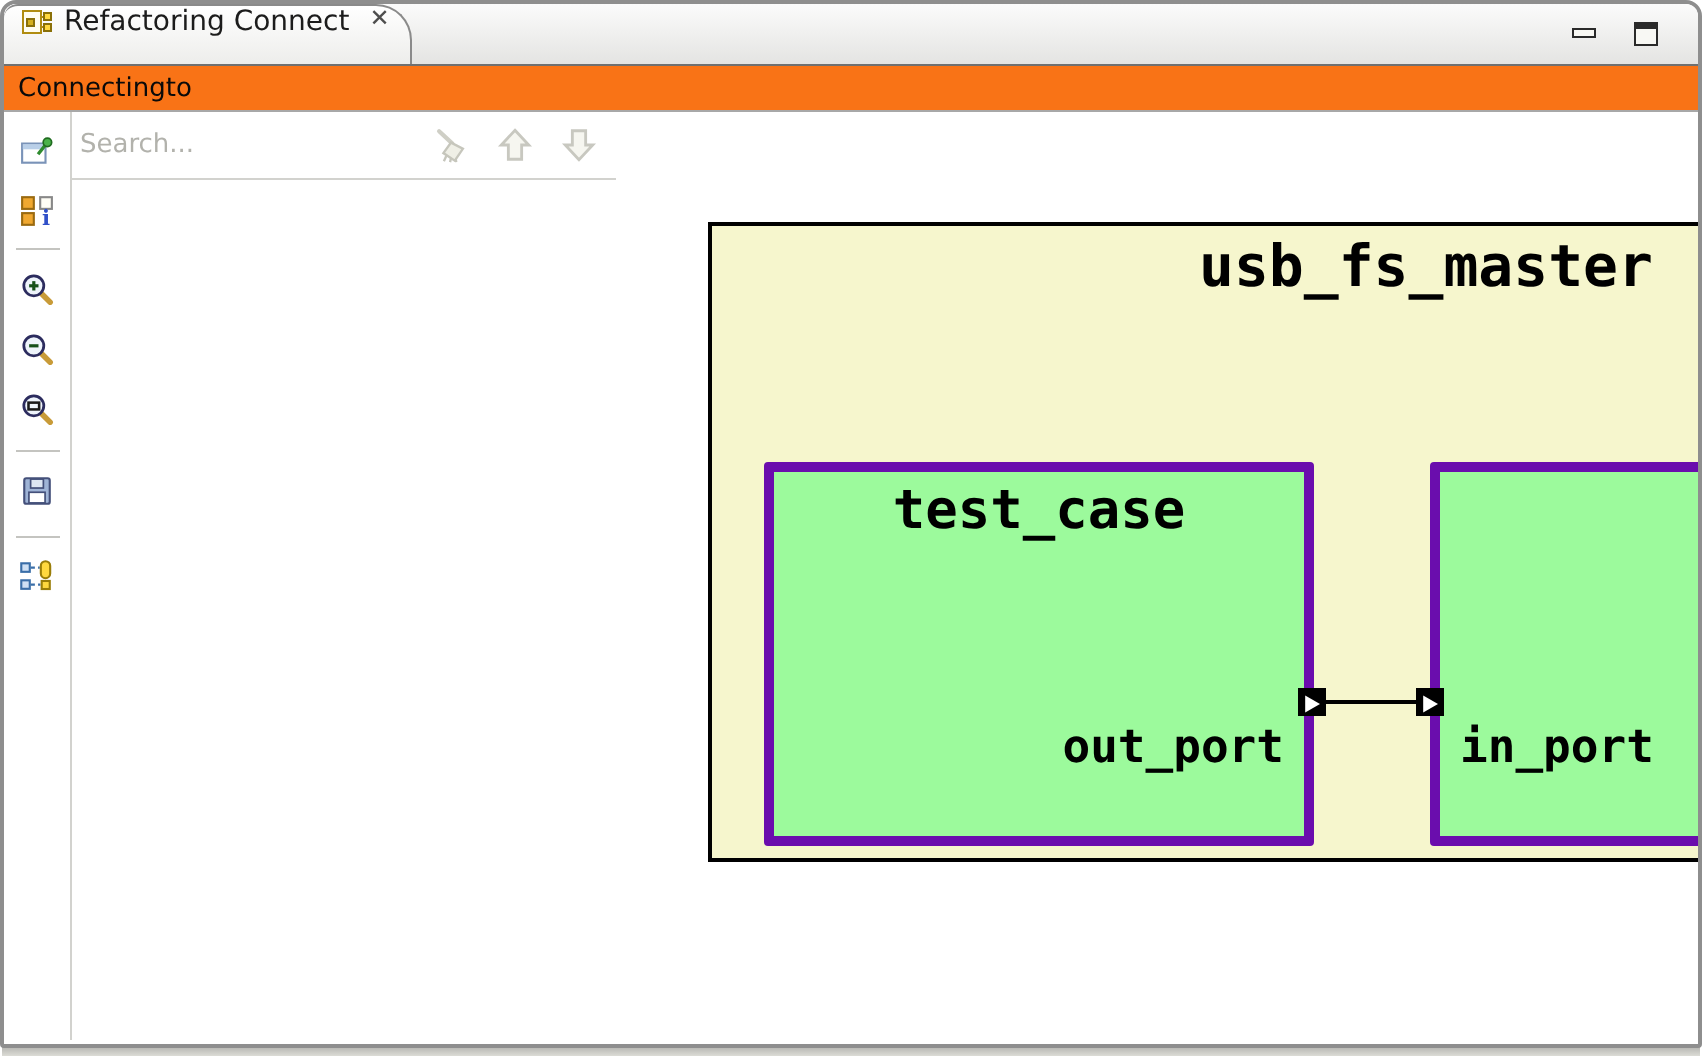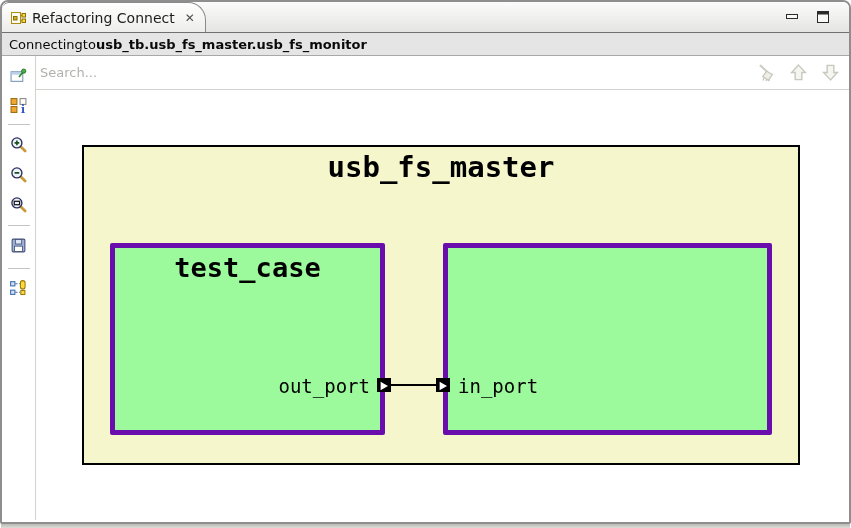--- a/index.html
+++ b/index.html
@@ -10,64 +10,64 @@
   
   .frame { position:absolute; left:0; top:0; width:851px; height:524px;
            border:2px solid #8e8e8e; border-radius:8px 8px 2px 2px;
            background:#ffffff; overflow:hidden; }
   .bottom-strip { position:absolute; left:1px; right:1px; bottom:0; height:5px;
                   background:linear-gradient(#b2b2ae,#dcdcd6); }
 
   
   .tabbar { position:relative; height:31px; border-bottom:1px solid #707070;
             background:linear-gradient(#fbfbfb,#e4e4e2); display:flex; align-items:stretch; }
-  .tab { display:flex; align-items:center; gap:6px; padding:0 10px 0 8px; min-width:185px;
+  .tab { display:flex; gap:6px; padding:0 10px 0 8px; min-width:185px;
          border:1px solid #8a8a8a; border-bottom:none; border-left:none;
          border-radius:7px 18px 0 0; background:linear-gradient(#ffffff,#ededeb); }
   .tab-label { font-size:14px; color:#1c1c1c; white-space:nowrap; }
   .tab-close { font-size:12px; font-weight:bold; color:#4e4e4e; margin-left:4px; cursor:pointer; line-height:1; }
   .win-controls { margin-left:auto; display:flex; align-items:center; gap:15px; padding-right:18px; }
   .win-btn { display:inline-flex; align-items:center; justify-content:center; width:16px; height:16px; cursor:pointer; }
 
   
-  .infobar { height:23px; background:#e5e5e5; border-bottom:1px solid #a8a8a8;
+  .infobar { height:23px; background:#f97316; border-bottom:1px solid #a8a8a8;
              font-size:13px; color:#0a0a0a; display:flex; align-items:center;
              padding-left:7px; white-space:pre; }
   .infobar b { font-weight:700; }
 
   
   .body { display:flex; height:calc(100% - 56px); }
   .toolbar { width:34px; border-right:1px solid #d2d2ce; display:flex; flex-direction:column;
              align-items:center; padding-top:9px; background:#ffffff; }
   .tool-btn { width:22px; height:20px; display:flex; align-items:center; justify-content:center; cursor:pointer; }
   .tool-sep { width:22px; height:1px; background:#c4c4c0; }
   .mt10{margin-top:10px;} .mt9{margin-top:9px;} .mt11{margin-top:11px;} .mt13{margin-top:13px;} .mt8{margin-top:8px;}
 
-  .main { flex:1; display:flex; flex-direction:column; min-width:0; }
+  .main { flex:1; display:flex; flex-direction:row; min-width:0; }
   .searchrow { height:34px; border-bottom:1px solid #d2d2ce; display:flex; align-items:center; }
   .search-input { flex:1; border:none; outline:none; font-size:13px; color:#333; padding:0 6px 0 4px;
                   font-family:"DejaVu Sans","Liberation Sans",sans-serif; background:transparent; }
   .search-input::placeholder { color:#b2b2ac; }
   .search-actions { display:flex; align-items:center; gap:13px; padding-right:9px; }
   .sa-btn { width:19px; height:19px; display:flex; align-items:center; justify-content:center; cursor:default; }
 
   
   .canvas { position:relative; flex:1; background:#ffffff; overflow:hidden; }
   .mono { font-family:"DejaVu Sans Mono","Liberation Mono",monospace; }
   .parent-box { position:absolute; left:46px; top:55px; width:718px; height:320px;
                 background:#f6f6cd; border:2px solid #000; }
   .parent-title { text-align:center; padding-top:5px; font-size:29px; line-height:31px;
                   font-weight:700; color:#000; }
   .block { position:absolute; width:275px; height:192px; background:#9cfa9c;
-           border:5px solid #6a0dad; border-radius:2px; }
+           border:5px solid #6a0dad; border-radius:2px;margin-top:22px; }
   .block.left  { left:26px;  top:96px; }
   .block.right { left:359px; top:96px; width:329px; }
   .block-title { text-align:center; padding-top:4px; font-size:27px; line-height:31px;
                  font-weight:700; color:#000; }
-  .port-label { position:absolute; top:127px; font-size:19px; line-height:22px; color:#000; }
+  .port-label { position:absolute; top:127px; font-size:23px; line-height:22px; color:#000;font-weight:bold; }
   .port-label.out { right:10px; }
   .port-label.in  { left:10px; }
   .port-sq { position:absolute; width:14px; height:14px; background:#000; top:231px; }
   .port-sq.src { left:293px; }
   .port-sq.dst { left:352px; }
   .connector { position:absolute; left:307px; top:237px; width:45px; height:2px; background:#000; }
 </style>
 </head>
 <body>
 
@@ -97,21 +97,21 @@
         </span>
         <span class="win-btn">
           <svg width="14" height="14" viewBox="0 0 14 14">
             <rect x="1.5" y="1.5" width="11" height="11" fill="#f8f8f4" stroke="#2a2a2a"></rect>
             <rect x="1.5" y="1.5" width="11" height="2.5" fill="#2a2a2a" stroke="#2a2a2a"></rect>
           </svg>
         </span>
       </div>
     </div>
 
-    <div class="infobar"><span>Connecting</span>  <span>to</span> <b>usb_tb.usb_fs_master.usb_fs_monitor</b></div>
+    <div class="infobar"><span>Connecting</span>  <span>to</span> </div>
 
     <div class="body">
 
       <div class="toolbar">
         <div class="tool-btn">
           <svg width="17" height="17" viewBox="0 0 16 16">
             <rect x="1" y="4.5" width="11" height="9" fill="#ffffff" stroke="#7a93b8"></rect>
             <rect x="1.3" y="4.8" width="10.4" height="2.4" fill="#b9cfe8"></rect>
             <line x1="8.5" y1="9.5" x2="12.5" y2="4.5" stroke="#2e8b2e" stroke-width="1.6"></line>
             <circle cx="12.9" cy="3.9" r="2" fill="#4ab24a" stroke="#1f6b1f" stroke-width="0.8"></circle>

